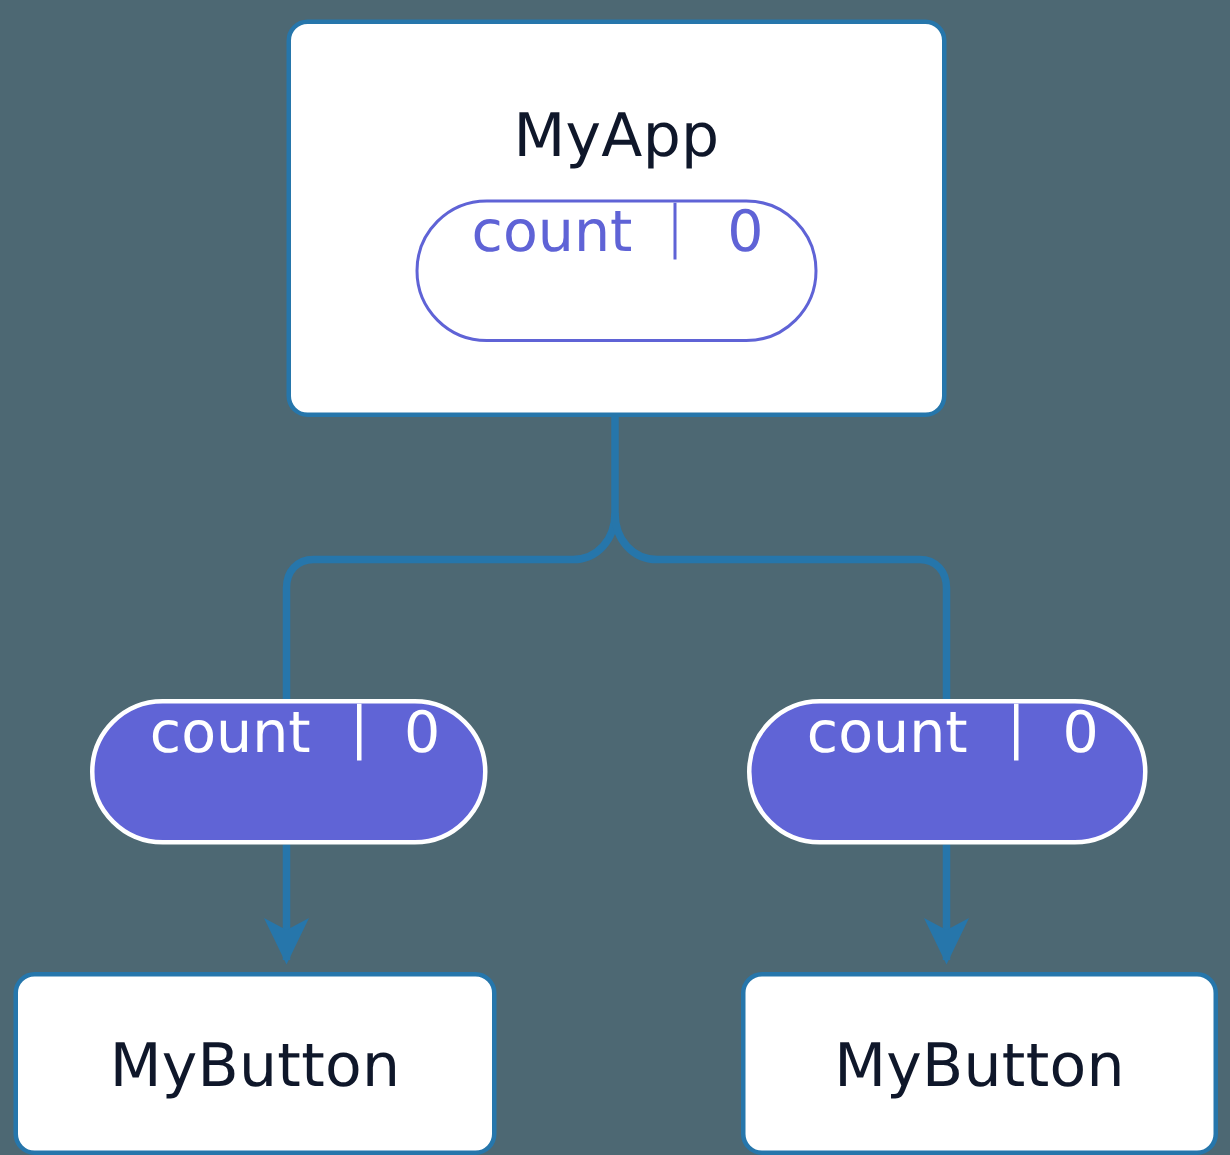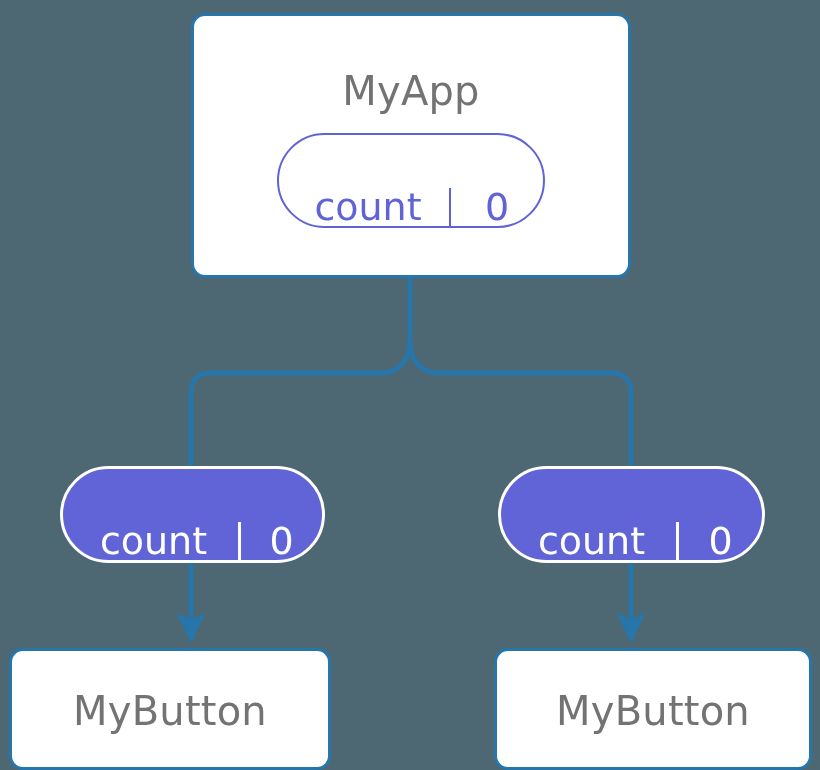--- a/index.html
+++ b/index.html
@@ -34,21 +34,21 @@
     border: 3px solid #2676ab;
     border-radius: 14px;
     box-sizing: border-box;
     z-index: 3;
   }
   .component-title {
     position: absolute;
     left: 0;
     right: 0;
     text-align: center;
-    color: #737373;
+    color: #0f172a;
     font-weight: 400;
     letter-spacing: 0.2px;
     white-space: nowrap;
   }
   #app-box {
     left: 191px;
     top: 13px;
     width: 440px;
     height: 265px;
   }
@@ -71,21 +71,21 @@
   #btn-box-left .component-title,
   #btn-box-right .component-title {
     top: 37px;
     font-size: 40px;
   }
 
   
   .state-pill {
     position: absolute;
     display: flex;
-    align-items: flex-end;
+    align-items: flex-start;
     box-sizing: border-box;
     border-radius: 999px;
     overflow: hidden;
     z-index: 4;
   }
   .pill-key, .pill-value {
     display: flex;
     align-items: center;
     justify-content: center;
     font-size: 38px;

